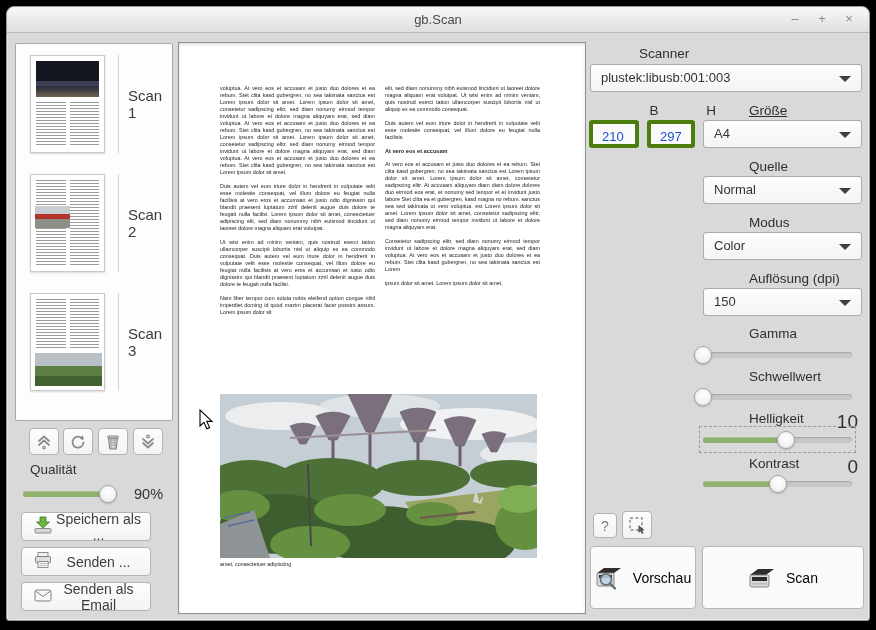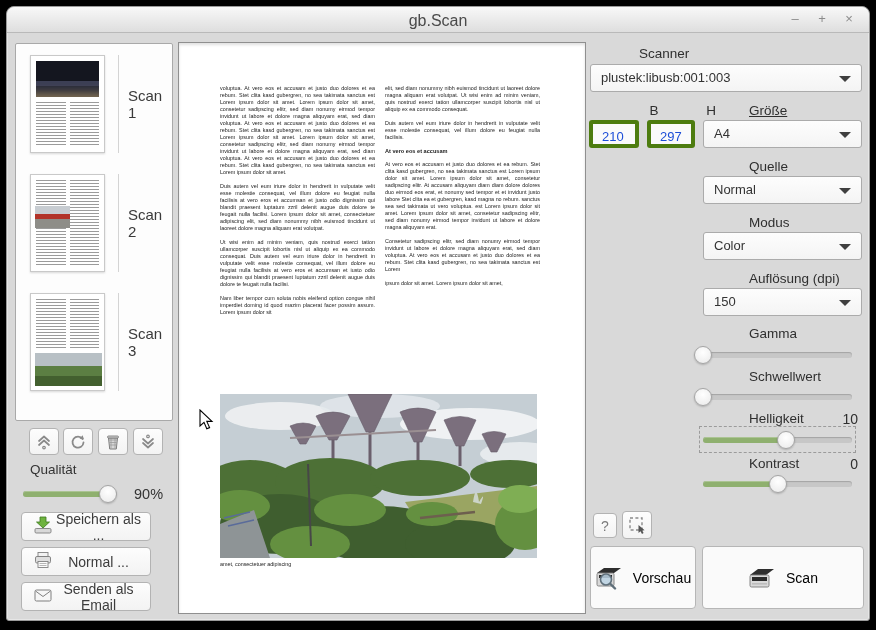--- a/index.html
+++ b/index.html
@@ -8,21 +8,21 @@
   .stage { position:relative; width:876px; height:630px; }
 
   
   .window { position:absolute; left:6px; top:6px; width:864px; height:615px;
     background:#d9d9d9; border:1px solid #9a9a9a;
     border-radius:8px 8px 3px 3px; box-shadow:0 0 0 1px rgba(255,255,255,.35) inset; }
   .titlebar { position:absolute; left:0; top:0; right:0; height:26px;
     background:linear-gradient(#f8f8f8,#dedede); border-bottom:1px solid #b9b9b9;
     border-radius:8px 8px 0 0; }
   .title { position:absolute; left:0; right:0; top:5px; text-align:center;
-    font-size:16px; color:#4a4a4a; }
+    font-size:13px; color:#4a4a4a; }
   .win-controls { position:absolute; right:12px; top:4px; display:flex; gap:11px; }
   .win-btn { width:16px; height:16px; color:#8b8b8b; font-size:13px; line-height:16px;
     text-align:center; cursor:default; }
 
   
   .btn { background:linear-gradient(#fdfdfd,#f3f3f3); border:1px solid #b3b3b3;
     border-radius:4px; color:#3c3c3c; }
   .dropdown { position:absolute; height:28px; background:linear-gradient(#fdfdfd,#f4f4f4);
     border:1px solid #ababab; border-radius:3px; font-size:13px; color:#333;
     line-height:26px; padding-left:10px; }
@@ -80,21 +80,21 @@
     color:#1c1c1c; text-align:justify; }
   .doc-col p { margin-bottom:7px; }
   .doc-col h4 { font-size:5.6px; margin:2px 0 6px; }
   .col1 { left:41px; } .col2 { left:206px; }
   .doc-photo { position:absolute; left:41px; top:351px; width:317px; height:164px; }
   .doc-caption { position:absolute; left:41px; top:518px; font-size:5.4px; color:#222; }
   .cursor { position:absolute; left:20px; top:366px; }
 
   
   .panel-lbl { position:absolute; font-size:13.5px; color:#2f2f2f;margin-left:40px; }
-  .val-lbl { position:absolute; font-size:14px; color:#2f2f2f; text-align:right; width:40px; }
+  .val-lbl { position:absolute; font-size:19px; color:#2f2f2f; text-align:right; width:40px; }
   .sq-btn { position:absolute; display:flex; align-items:center; justify-content:center; }
   .big-btn { position:absolute; height:63px; display:flex; align-items:center;
     justify-content:center; gap:10px; font-size:14px; background:#fafafa;
     border:1px solid #b6b6b6; border-radius:4px; }
 </style>
 </head>
 <body>
 
 <div class="stage">
 <div class="window">
@@ -189,21 +189,21 @@
   </div>
   <div class="btn sidebar-btn" style="top:540px;">
     <span class="ico">
       <svg width="20" height="18" viewBox="0 0 20 18">
         <rect x="5" y="1.5" width="10" height="4" fill="#f2f2f2" stroke="#808080" stroke-width=".9"></rect>
         <rect x="2.5" y="5.5" width="15" height="6.5" rx="1.4" fill="#dedede" stroke="#7a7a7a" stroke-width=".9"></rect>
         <rect x="5" y="10.5" width="10" height="6" fill="#fbfbfb" stroke="#808080" stroke-width=".9"></rect>
         <path d="M6.5 12.5 H13.5 M6.5 14.5 H13.5" stroke="#a5a5a5" stroke-width=".8"></path>
       </svg>
     </span>
-    <span class="txt">Normal ...</span>
+    <span class="txt">Senden ...</span>
   </div>
   <div class="btn sidebar-btn" style="top:575px;">
     <span class="ico">
       <svg width="20" height="16" viewBox="0 0 20 16">
         <rect x="2" y="3" width="16" height="11" rx="1.5" fill="#f6f6f6" stroke="#7f7f7f" stroke-width="1"></rect>
         <path d="M2.5 4 L10 9.5 L17.5 4" fill="none" stroke="#7f7f7f" stroke-width="1"></path>
       </svg>
     </span>
     <span class="txt">Senden als Email</span>
   </div>

